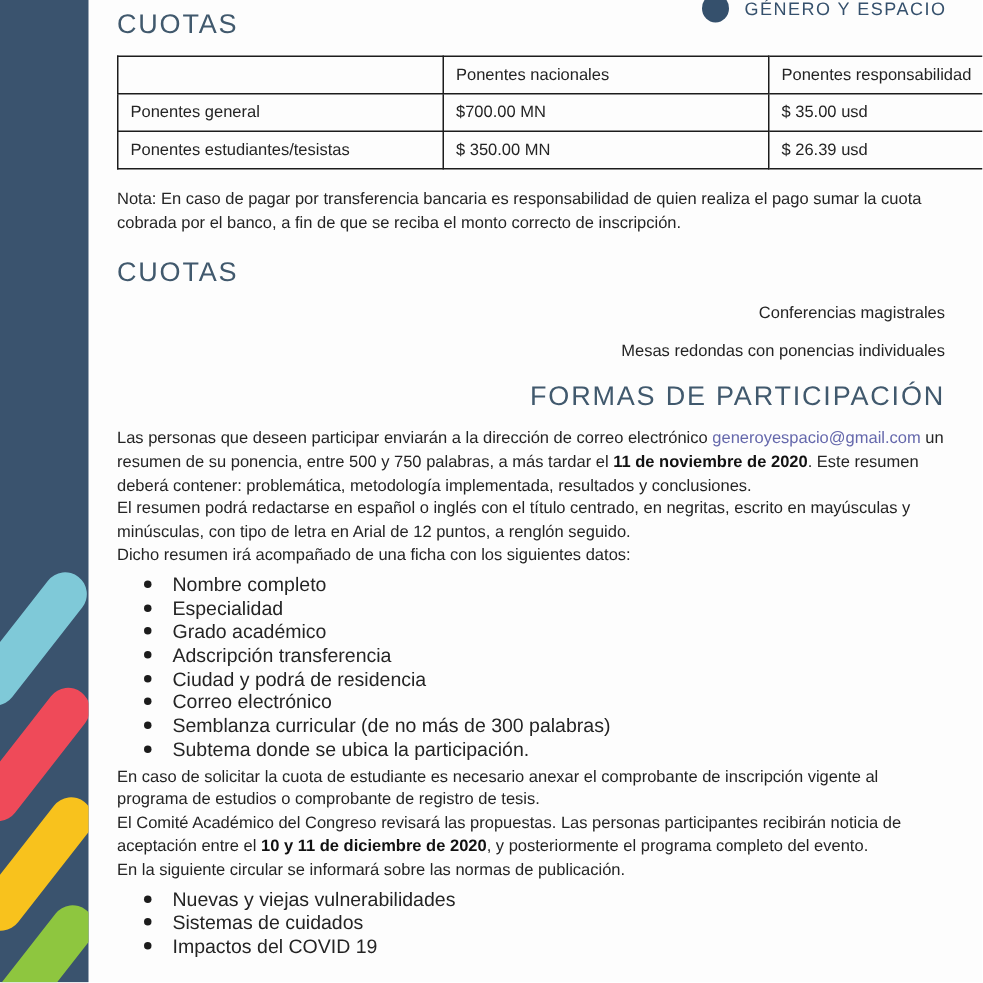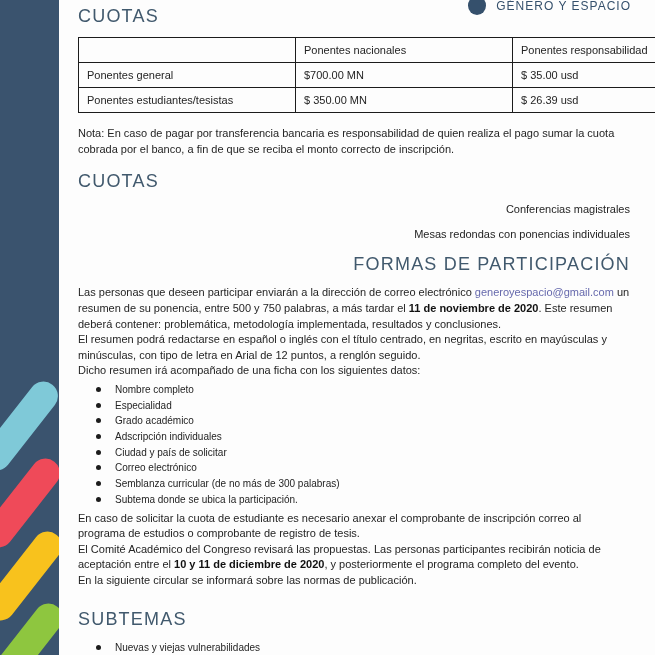--- a/index.html
+++ b/index.html
@@ -55,21 +55,21 @@
     overflow:hidden;white-space:nowrap;
   }
   .note{margin:0 0 14px 0;}
   .formato-item{margin:0 0 9px 0;text-align:right;}
   .link{color:#6568ac;}
   b.date{color:#111111;}
   ul.dot-list{
     list-style:none;margin:3px 0 3px 0;padding:0 0 0 18px;
   }
   ul.dot-list li{
-    font-size:10px;line-height:15.7px;color:#242424;
+    font-size:13px;line-height:15.7px;color:#242424;
     position:relative;padding-left:19px;
   }
   ul.dot-list li::before{
     content:"";position:absolute;left:0;top:5px;
     width:5px;height:5px;border-radius:50%;background:#1c1c1c;
   }
   .mt12{margin-top:12px;text-align:right;}
   .mt14{margin-top:14px;}
   .mt20{margin-top:20px;}
 </style>
@@ -128,34 +128,33 @@
 
     <p class="body-text"><span>Las personas que deseen participar enviarán a la dirección de correo electrónico </span><span class="link">generoyespacio@gmail.com</span><span> un resumen de su ponencia, entre 500 y  750 palabras, a más tardar el  </span><b class="date">11 de noviembre de 2020</b><span>. Este resumen deberá contener: problemática, metodología implementada, resultados y conclusiones.</span></p>
 
     <p class="body-text">El resumen podrá redactarse en español o inglés con el título centrado, en negritas, escrito en mayúsculas y minúsculas, con tipo de letra en Arial de 12 puntos, a renglón seguido.</p>
     <p class="body-text">Dicho resumen irá acompañado de una ficha con los siguientes datos:</p>
 
     <ul class="dot-list">
       <li>Nombre completo</li>
       <li>Especialidad</li>
       <li>Grado académico</li>
-      <li>Adscripción individuales</li>
-      <li>Ciudad y país de solicitar</li>
+      <li>Adscripción transferencia</li>
+      <li>Ciudad y podrá de residencia</li>
       <li>Correo electrónico</li>
       <li>Semblanza curricular (de no más de 300 palabras)</li>
       <li>Subtema donde se ubica la participación.</li>
     </ul>
 
-    <p class="body-text">En caso de solicitar la cuota de estudiante es necesario anexar el comprobante de inscripción correo al programa de estudios o comprobante de registro de tesis.</p>
+    <p class="body-text">En caso de solicitar la cuota de estudiante es necesario anexar el comprobante de inscripción vigente al programa de estudios o comprobante de registro de tesis.</p>
 
     <p class="body-text"><span>El Comité Académico del Congreso revisará las propuestas. Las personas participantes recibirán noticia de aceptación entre el </span><b class="date">10 y 11 de diciembre de 2020</b><span>, y posteriormente el programa completo del evento.</span></p>
 
     <p class="body-text">En la siguiente circular se informará sobre las normas de publicación.</p>
 
-    <h2 class="sec-heading mt20">SUBTEMAS</h2>
     <ul class="dot-list">
       <li>Nuevas y viejas vulnerabilidades</li>
       <li>Sistemas de cuidados</li>
       <li>Impactos del COVID 19</li>
 
     </ul>
 
   </div>
 </div>
 

